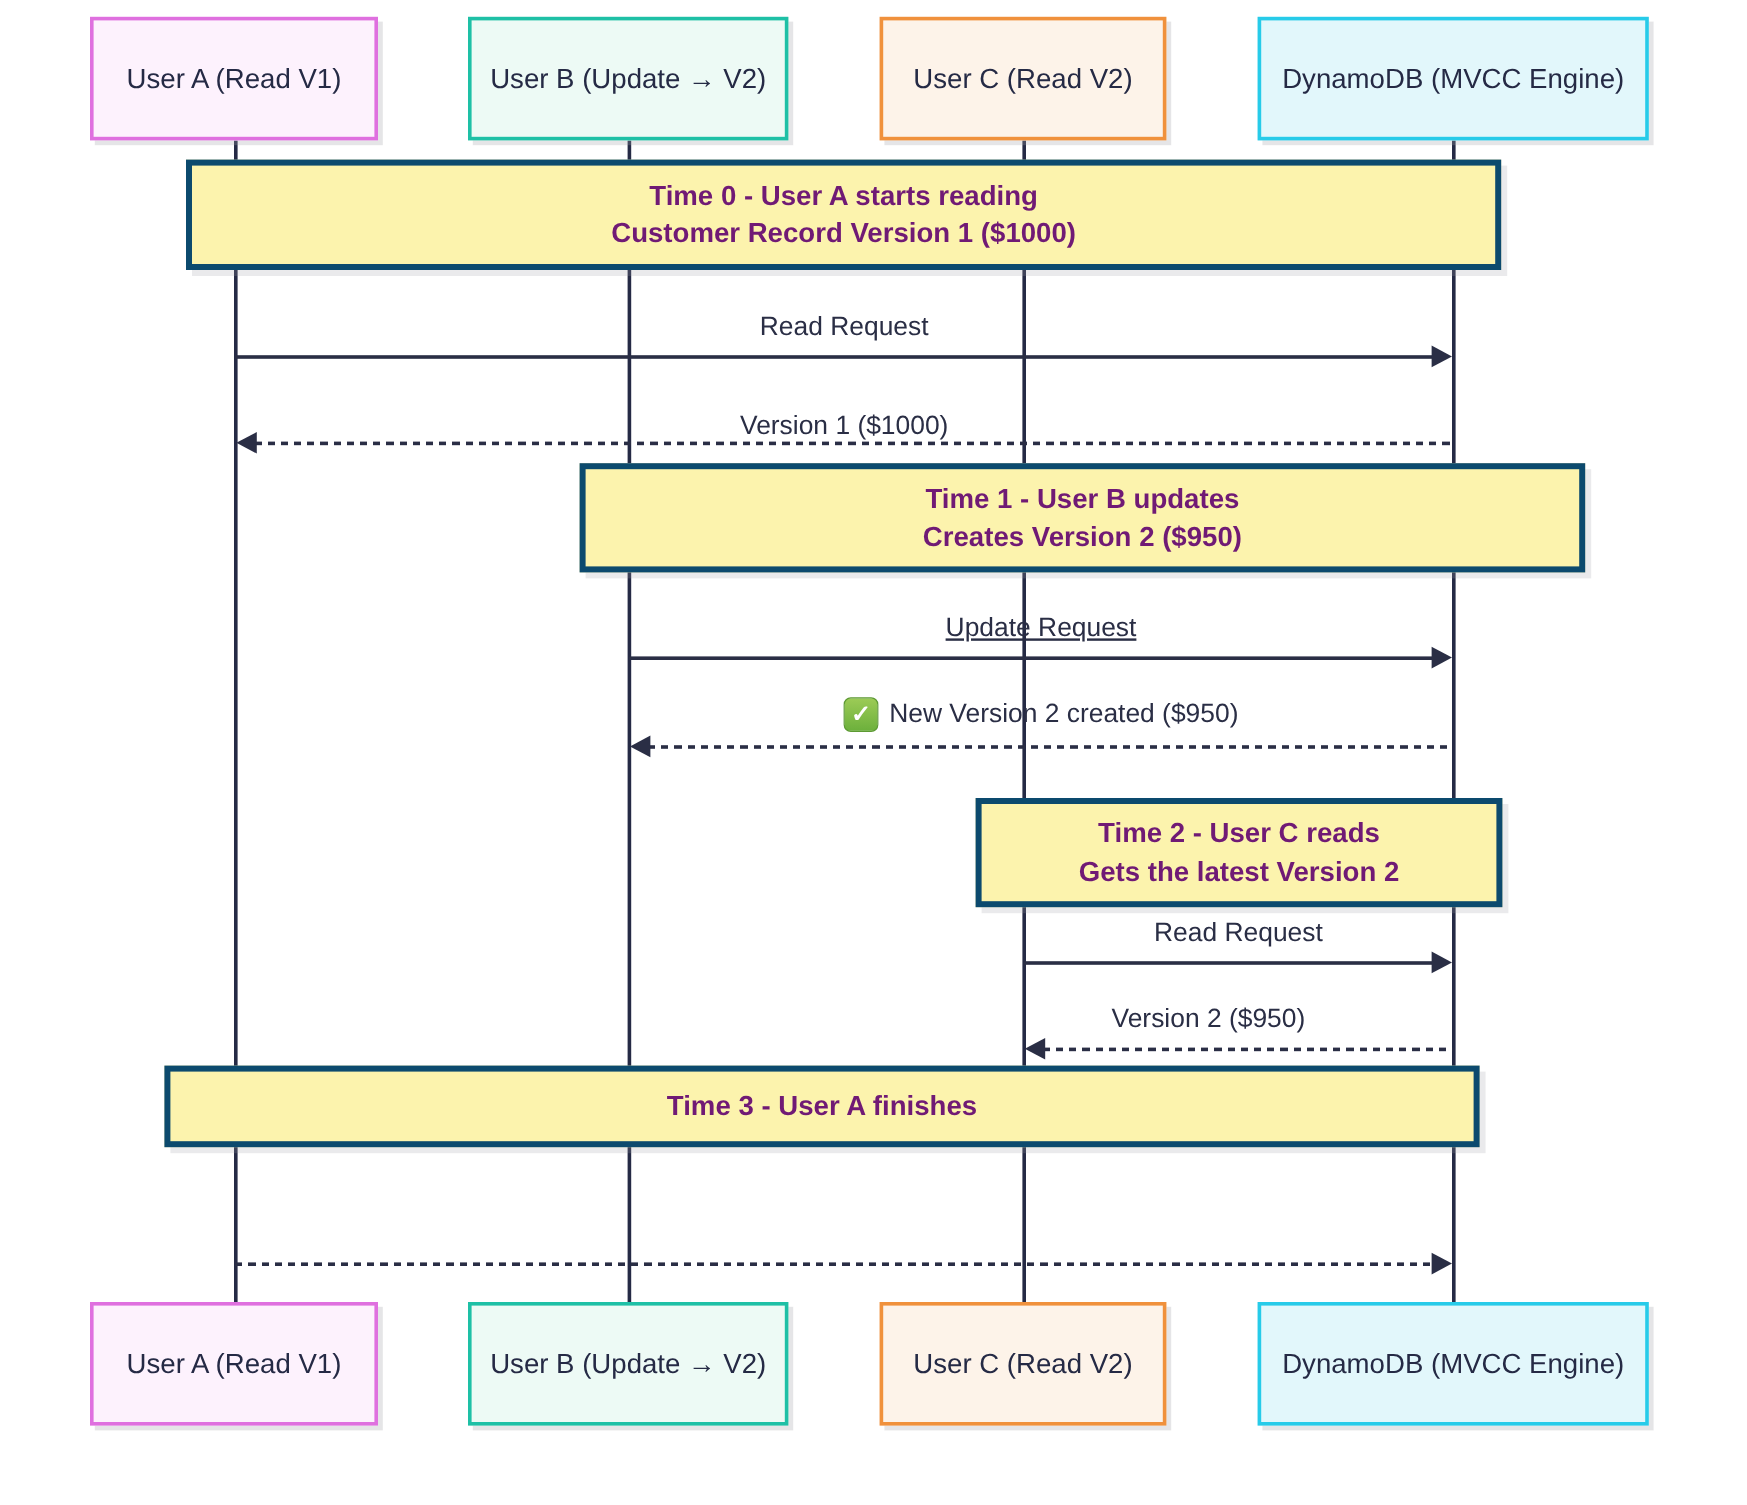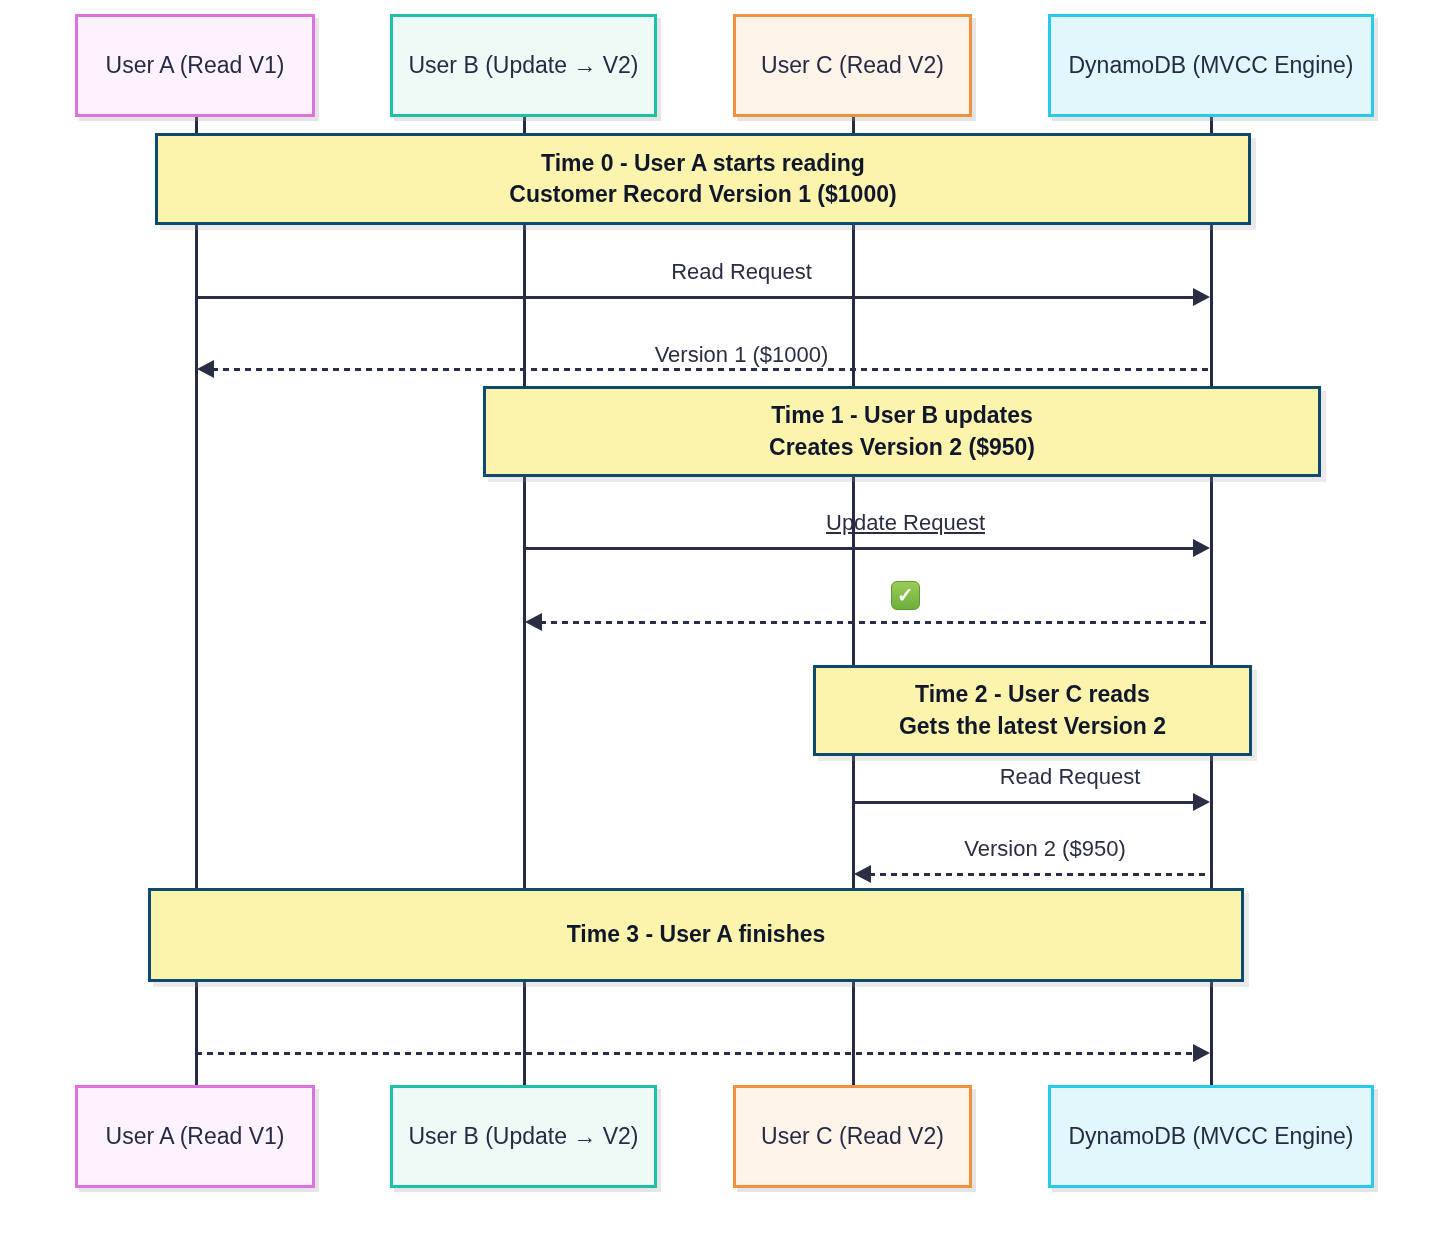--- a/index.html
+++ b/index.html
@@ -11,29 +11,29 @@
   .lifeline{position:absolute;width:3px;background:#252a45;z-index:1;}
   
   .actor{
     position:absolute;height:103px;border:3px solid;border-radius:0;
     display:flex;align-items:center;justify-content:center;
     font-size:23px;z-index:4;box-shadow:4px 4px 0 rgba(160,160,170,0.28);
     box-sizing:border-box;white-space:nowrap;
   }
   
   .note{
-    position:absolute;background:#fcf3ad;border:3px solid #0c4a6e;z-index:3;
+    position:absolute;background:#fcf3ad;border:5px solid #0c4a6e;z-index:3;
     display:flex;flex-direction:column;align-items:center;justify-content:center;
-    font-size:23px;font-weight:bold;line-height:1.35;color:#0f172a;
+    font-size:23px;font-weight:bold;line-height:1.35;color:#701a75;
     box-shadow:5px 5px 0 rgba(160,160,170,0.22);box-sizing:border-box;text-align:center;
   }
   
   .msg-label{
     position:absolute;text-align:center;font-size:22px;color:#2a2e45;z-index:2;
-    display:flex;align-items:center;justify-content:center;gap:9px;white-space:nowrap;margin-left:38px;
+    display:flex;align-items:center;justify-content:center;gap:9px;white-space:nowrap;
   }
   .line-solid{position:absolute;height:3px;background:#2a2e45;z-index:2;}
   .line-dotted{
     position:absolute;height:3px;z-index:2;
     background:repeating-linear-gradient(to right,#2a2e45 0 6px,transparent 6px 11px);
   }
   .arrow-right{
     position:absolute;width:0;height:0;z-index:2;
     border-top:9px solid transparent;border-bottom:9px solid transparent;
     border-left:17px solid #2a2e45;
@@ -109,20 +109,21 @@
   </div>
 
   <div class="msg-label" style="left:524px;top:507px;width:687px;height:32px;text-decoration:underline;">
       <span>Update Request</span>
     </div>
   <div class="line-solid" style="left:524px;top:547px;width:671px;"></div>
   <div class="arrow-right" style="left:1193px;top:539px;"></div>
 
   <div class="msg-label" style="left:524px;top:579px;width:687px;height:32px;">
     <span class="check-badge">✓</span>
+    <span>New Version 2 created ($950)</span>
   </div>
   <div class="line-dotted" style="left:540px;top:621px;width:671px;"></div>
   <div class="arrow-left" style="left:525px;top:613px;"></div>
 
   <div class="note" style="left:813px;top:665px;width:439px;height:91px;">
     <span>Time 2 - User C reads</span>
     <span>Gets the latest Version 2</span>
   </div>
 
   <div class="msg-label" style="left:853px;top:761px;width:358px;height:32px;">
@@ -130,20 +131,20 @@
     </div>
   <div class="line-solid" style="left:853px;top:801px;width:342px;"></div>
   <div class="arrow-right" style="left:1193px;top:793px;"></div>
 
   <div class="msg-label" style="left:828px;top:833px;width:358px;height:32px;">
       <span>Version 2 ($950)</span>
     </div>
   <div class="line-dotted" style="left:869px;top:873px;width:342px;"></div>
   <div class="arrow-left" style="left:854px;top:865px;"></div>
 
-  <div class="note" style="left:148px;top:888px;width:1096px;height:94px;">
+  <div class="note" style="left:137px;top:888px;width:1096px;height:68px;">
     <span>Time 3 - User A finishes</span>
   </div>
 
   <div class="line-dotted" style="left:196px;top:1052px;width:999px;"></div>
   <div class="arrow-right" style="left:1193px;top:1044px;"></div>
 
 </div>
 
 </body></html>

